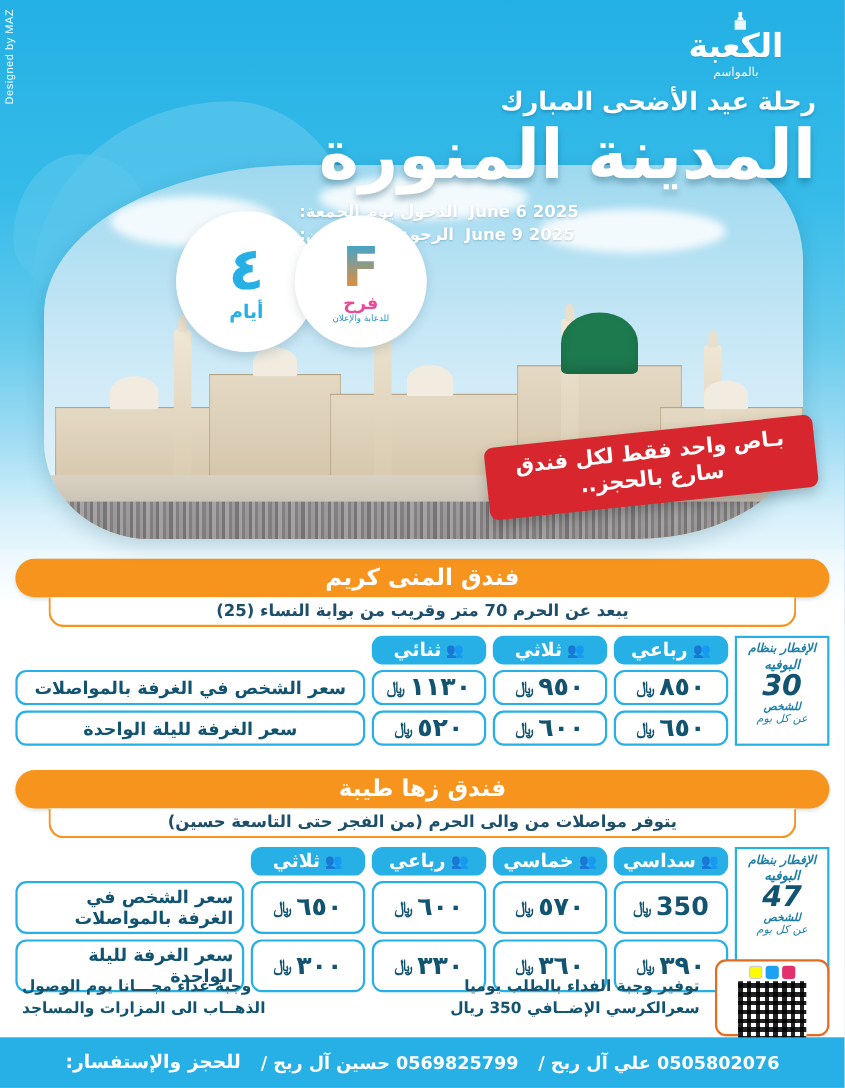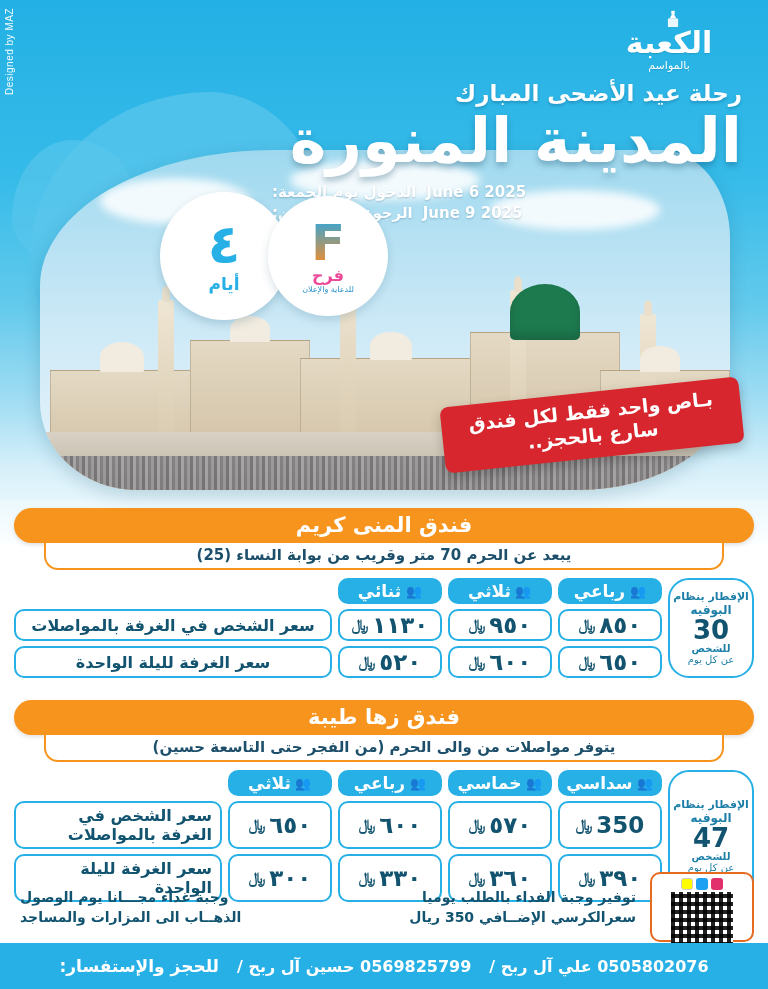--- a/index.html
+++ b/index.html
@@ -137,23 +137,23 @@
     padding:5px 0 6px; font-size:21px; font-weight:bold;
     box-shadow:0 2px 4px rgba(0,0,0,.12);
   }
   .hotel-sub {
     background:#ffffff; border:2px solid #f7941d; border-top:none;
     border-radius:0 0 14px 14px; margin:0 30px; text-align:center;
     font-size:15px; color:#1d4f6b; font-weight:bold; padding:3px 0 4px;
   }
   .grid { margin-top:8px; display:flex; gap:6px; align-items:stretch; }
   .iftar {
-    width:86px; background:#ffffff; border:2px solid #27b0e6; border-radius:21px;
-    display:flex; flex-direction:column; align-items:center; justify-content:center;
-    padding:4px 2px; text-align:center;
+    width:86px; background:#ffffff; border:2px solid #27b0e6; border-radius:0;
+    display:flex; flex-direction:column; align-items:center; justify-content:flex-start;
+    padding:4px 2px; text-align:center;font-style:italic;
   }
   .iftar .t1 { color:#1d7fa8; font-size:11px; font-weight:bold; line-height:1.15;}
   .iftar .t2 { color:#1d7fa8; font-size:12px; font-weight:bold;}
   .iftar .num { color:#12536f; font-size:26px; font-weight:bold; line-height:1;}
   .iftar .t3 { color:#1d7fa8; font-size:10px; font-weight:bold;}
   .iftar .t4 { color:#1d7fa8; font-size:10px; }
   .tbl { flex:1; }
   .row { display:flex; gap:6px; align-items:stretch; margin-bottom:5px; }
   .row:last-child { margin-bottom:0; }
   .hcell {

